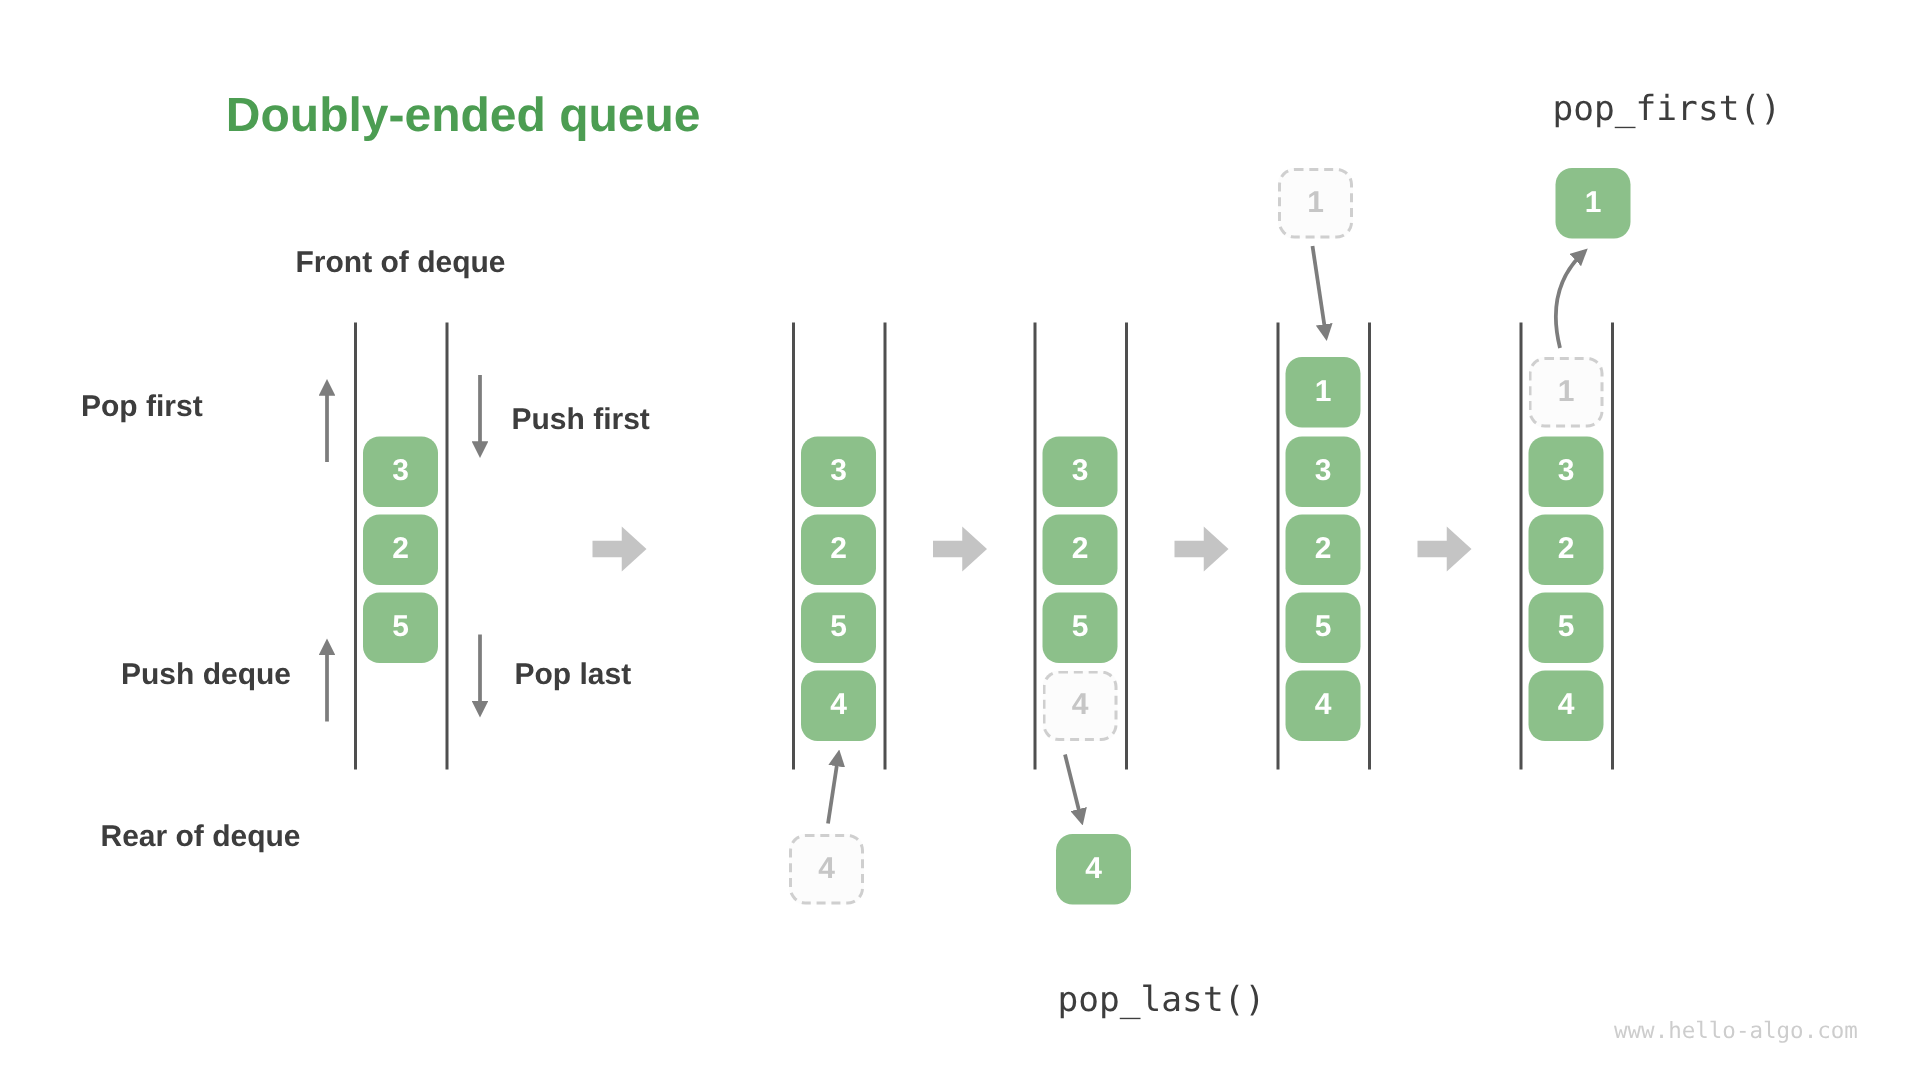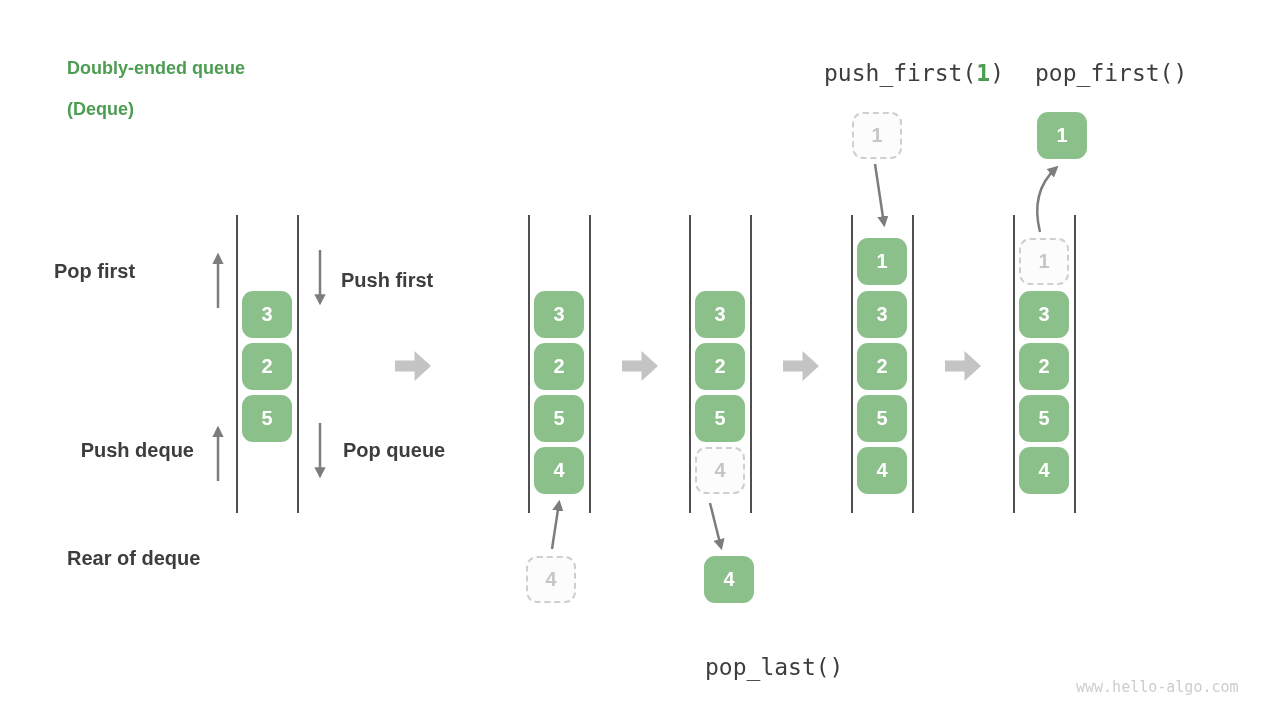--- a/index.html
+++ b/index.html
@@ -5,21 +5,21 @@
   html,body{margin:0;padding:0;background:#fff;}
   .canvas{position:relative;width:1280px;height:720px;background:#ffffff;overflow:hidden;
           font-family:"Liberation Sans",sans-serif;}
   .rail{position:absolute;width:1.5px;background:#4f4f4f;}
   .cell{position:absolute;width:50px;height:47px;border-radius:11px;
         background:var(--cell-green,#8cc08a);color:#ffffff;font-size:20px;font-weight:700;
         display:flex;align-items:center;justify-content:center;}
   .cell.ghost{width:46px;height:43px;background:#fcfcfc;
         border:2px dashed var(--ghost-border,#cfcfcf);color:var(--ghost-text,#c6c6c6);}
   .heading{position:absolute;font-weight:700;color:var(--green-accent,#4c9d52);
-        font-size:18px;text-align:left;white-space:nowrap;}
+        font-size:32px;text-align:right;white-space:nowrap;}
   .sublabel{position:absolute;font-weight:700;color:var(--dark-text,#3d3d3d);
         font-size:20px;white-space:nowrap;}
   .code{position:absolute;font-family:"DejaVu Sans Mono",monospace;font-size:23px;
         color:var(--dark-text,#3d3d3d);white-space:nowrap;}
   .code .arg{color:var(--green-accent,#4c9d52);font-weight:700;}
   .watermark{position:absolute;font-family:"DejaVu Sans Mono",monospace;font-size:15px;
         color:var(--watermark,#cdcdcd);white-space:nowrap;}
   svg.arrow{position:absolute;overflow:visible;}
   svg.arrow line,svg.arrow path.curve{stroke:var(--thin-arrow,#7d7d7d);stroke-width:2.5;fill:none;}
   svg.flow path{fill:var(--flow-arrow,#c4c4c4);}
@@ -32,35 +32,35 @@
 
   <svg id="ah" width="0" height="0" style="position:absolute">
     <defs>
       <marker id="arrowhead" viewBox="0 0 10 10" refX="7" refY="5" markerWidth="4.5" markerHeight="4.5" orient="auto-start-reverse">
         <path d="M0 0 L10 5 L0 10 z"></path>
       </marker>
     </defs>
   </svg>
 
   <div class="heading" style="left:67px;top:58px;width:400px">Doubly-ended queue</div>
-  <div class="heading" style="left:67px;top:99px;width:400px">(Deque)</div>
 
+  <div class="sublabel" style="left:67px;top:164px;width:400px;text-align:center">Front of deque</div>
   <div class="sublabel" style="left:67px;top:547px;width:400px;text-align:left">Rear of deque</div>
 
   <div class="rail" style="left:236px;top:215px;height:298px"></div>
   <div class="rail" style="left:297px;top:215px;height:298px"></div>
 
   <div class="cell" style="left:242px;top:291px">3</div>
   <div class="cell" style="left:242px;top:343px">2</div>
   <div class="cell" style="left:242px;top:395px">5</div>
 
   <div class="sublabel" style="left:54px;top:260px;width:140px;text-align:left">Pop first</div>
   <div class="sublabel" style="left:341px;top:269px">Push first</div>
   <div class="sublabel" style="left:54px;top:439px;width:140px;text-align:right">Push deque</div>
-  <div class="sublabel" style="left:343px;top:439px">Pop queue</div>
+  <div class="sublabel" style="left:343px;top:439px">Pop last</div>
 
   <svg class="arrow" style="left:203px;top:246px" width="30" height="66">
     <line x1="15" y1="62" x2="15" y2="10" marker-end="url(#arrowhead)"></line>
     </svg>
   <svg class="arrow" style="left:305px;top:246px" width="30" height="66">
     <line x1="15" y1="4" x2="15" y2="56" marker-end="url(#arrowhead)"></line>
     </svg>
   <svg class="arrow" style="left:203px;top:419px" width="30" height="66">
     <line x1="15" y1="62" x2="15" y2="10" marker-end="url(#arrowhead)"></line>
     </svg>
@@ -120,19 +120,18 @@
   <div class="cell ghost" style="left:1019px;top:238px">1</div>
   <div class="cell" style="left:1019px;top:291px">3</div>
   <div class="cell" style="left:1019px;top:343px">2</div>
   <div class="cell" style="left:1019px;top:395px">5</div>
   <div class="cell" style="left:1019px;top:447px">4</div>
   <div class="cell" style="left:1037px;top:112px">1</div>
   <svg class="arrow" style="left:1020px;top:158px" width="50" height="80">
     <path class="curve" d="M20 74 Q10 34 36 10" marker-end="url(#arrowhead)"></path>
     </svg>
 
-  <div class="code" style="left:824px;top:60px"><span>push_first(</span><span class="arg">1</span><span>)</span></div>
   <div class="code" style="left:1035px;top:60px"><span>pop_first()</span></div>
   <div class="code" style="left:705px;top:654px"><span>pop_last()</span></div>
 
   <div class="watermark" style="left:1076px;top:678px">www.hello-algo.com</div>
 
 </div>
 
 </body></html>

